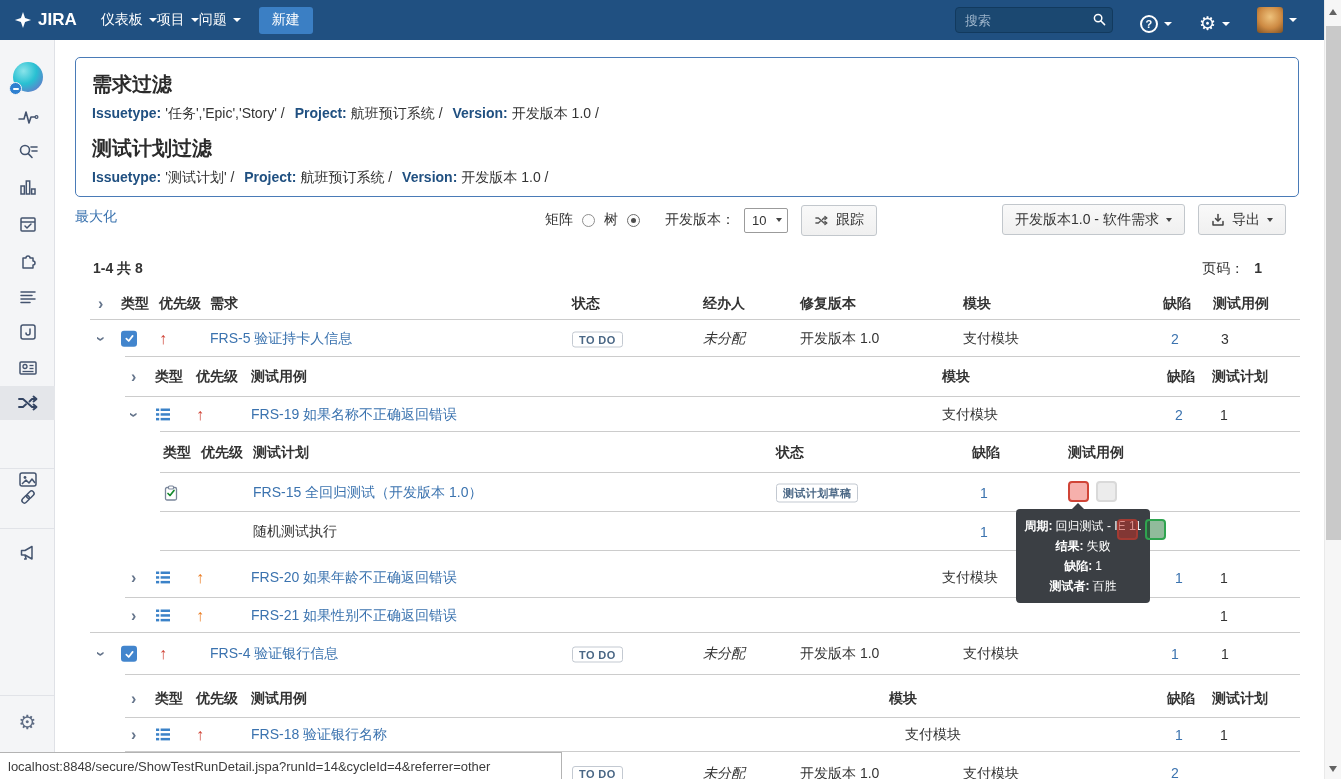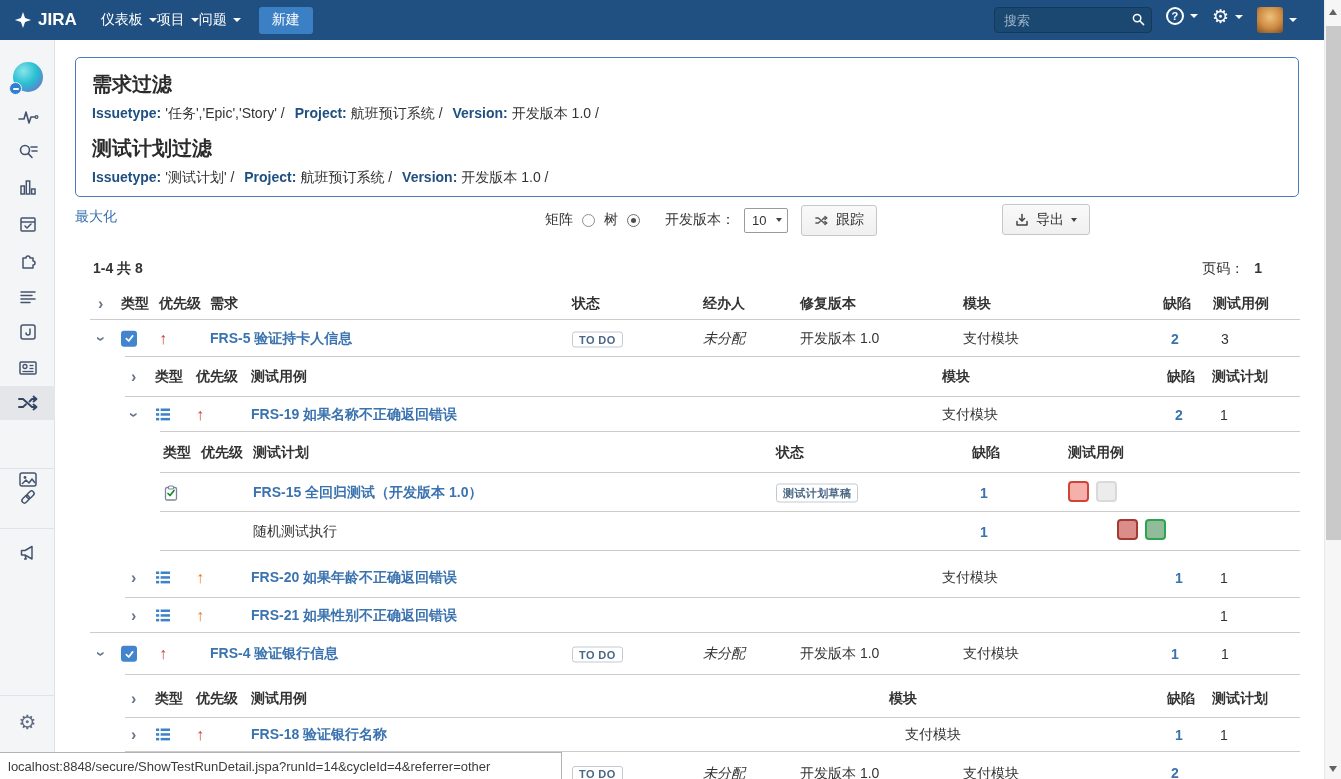--- a/index.html
+++ b/index.html
@@ -8,21 +8,21 @@
   #page { position:relative; width:1341px; height:779px; overflow:hidden; background:#fff; }
 
   
   .navbar { position:absolute; left:0; top:0; width:1341px; height:40px; background:var(--navbar_bg,#205081); display:flex; align-items:center; padding:0 14px; z-index:50; }
   .nav-logo { display:flex; align-items:center; gap:6px; color:#fff; font-weight:700; font-size:17px; margin-right:24px; }
   .nav-menu { display:flex; align-items:center; }
   .nav-item { color:#fff; font-size:14px; display:flex; align-items:center; gap:6px; cursor:pointer; }
   .caret-w { width:0; height:0; border-left:4px solid transparent; border-right:4px solid transparent; border-top:4px solid #fff; }
   .caret-d { width:0; height:0; border-left:3.5px solid transparent; border-right:3.5px solid transparent; border-top:4px solid #444; }
   .btn-create { margin-left:18px; background:var(--accent_blue,#3b7fc4); color:#fff; font-size:14px; height:27px; padding:0 13px; border-radius:3px; display:flex; align-items:center; cursor:pointer; }
-  .nav-right { margin-left:auto; display:flex; align-items:flex-start; gap:14px; margin-right:30px; }
+  .nav-right { margin-left:auto; display:flex; align-items:flex-end; gap:27px; margin-right:30px; }
   .nav-search { position:relative; }
   .nav-search input { width:158px; height:26px; background:#1b4871; border:1px solid #123a5e; border-radius:4px; color:#d7e5f2; font-size:13px; padding:0 26px 0 9px; outline:none; font-family:inherit; }
   .nav-search input::placeholder { color:#9fb6cc; }
   .nav-search svg { position:absolute; right:7px; top:6px; }
   .help-circle { width:18px; height:18px; border:2px solid #fff; border-radius:50%; color:#fff; font-size:11px; font-weight:700; display:flex; align-items:center; justify-content:center; }
   .nav-gear { color:#fff; font-size:19px; line-height:1; }
   .nav-avatar { width:26px; height:26px; border-radius:3px; background:radial-gradient(circle at 50% 38%, #eec27c 0%, #cd8a43 55%, #7c4f22 100%); }
 
   
   .sidebar { position:absolute; left:0; top:40px; width:55px; height:739px; background:var(--sidebar_bg,#f4f5f7); border-right:1px solid #dfe1e6; z-index:10; }
@@ -52,21 +52,21 @@
   .right-controls { position:absolute; left:1002px; top:204px; display:flex; align-items:center; gap:13px; }
 
   
   #tree { position:absolute; left:75px; top:250px; width:1225px; z-index:4; }
   .trow { position:relative; width:100%; }
   .trow.bord::after { content:""; position:absolute; bottom:0; right:0; height:1px; background:var(--row_border,#ccc); left:15px; }
   .trow.b1::after { left:50px; }
   .trow.b2::after { left:85px; }
   .cell { position:absolute; top:50%; transform:translateY(-50%); font-size:14px; color:#333; white-space:nowrap; }
   .hdr .cell { font-weight:700; }
-  .link { color:var(--link_blue,#3b73af); text-decoration:none; cursor:pointer;font-weight:bold; }
+  .link { color:var(--link_blue,#3b73af); text-decoration:none; cursor:pointer; }
   .italic { font-style:italic; }
   .num { margin-left:8px; }
   .chev { color:#64748b; font-size:16px; font-weight:600; cursor:pointer; }
   .chev .g { display:inline-block; }
   .chev.open .g { transform:rotate(90deg); }
   .pri { font-weight:700; font-size:16px; }
   .crit { color:var(--critical_red,#d04437); }
   .major { color:var(--major_orange,#ea7d24); }
   .loz { display:inline-block; border:1px solid #c3c9d1; border-radius:3px; padding:1px 6px; font-size:11px; font-weight:700; color:var(--lozenge_text,#4a6785); background:#fff; letter-spacing:.4px; }
   .icon-task { width:16px; height:16px; background:#4285cd; border-radius:3px; display:inline-flex; align-items:center; justify-content:center; }
@@ -305,20 +305,24 @@
             <path d="M13.5,10.5 L16,8 h4"></path>
             <polyline points="17.5,5.5 20.5,8 17.5,10.5"></polyline>
             <polyline points="17.5,13.5 20.5,16 17.5,18.5"></polyline>
           </g>
         </svg>
       <span>跟踪</span>
     </span>
   </div>
   <div class="right-controls">
     <span class="aui-btn">
+      <span>开发版本1.0 - 软件需求</span>
+      <span class="caret-d"></span>
+    </span>
+    <span class="aui-btn">
       <svg width="14" height="14" viewBox="0 0 14 14">
           <g fill="none" stroke="#444" stroke-width="1.5" stroke-linecap="round" stroke-linejoin="round">
             <path d="M7,1.5 v6"></path>
             <polyline points="4.5,5.5 7,8 9.5,5.5"></polyline>
             <path d="M2,8.5 v3.5 h10 v-3.5"></path>
           </g>
         </svg>
       <span>导出</span>
       <span class="caret-d"></span>
     </span>
@@ -517,20 +521,26 @@
     <div class="trow h-partial">
       <span class="cell l1-status"><span class="loz">TO DO</span></span>
       <span class="cell italic l1-asg">未分配</span>
       <span class="cell l1-fix">开发版本 1.0</span>
       <span class="cell l1-mod">支付模块</span>
       <a class="cell link num l1-def">2</a>
     </div>
 
   </div>
 
+  <div class="tooltip">
+    <p><b>周期:</b><span>回归测试 - IE 11</span></p>
+    <p><b>结果:</b><span>失败</span></p>
+    <p><b>缺陷:</b><span>1</span></p>
+    <p><b>测试者:</b><span>百胜</span></p>
+  </div>
   <span class="fsq" id="fsq1"></span>
   <span class="fsq" id="fsq2"></span>
 
   <div class="statusbar">
     <span>localhost:8848/secure/ShowTestRunDetail.jspa?runId=14&amp;cycleId=4&amp;referrer=other</span>
   </div>
 
   <div class="scrollbar">
     <span class="sb-arrow-up"></span>
     <span class="sb-thumb"></span>

